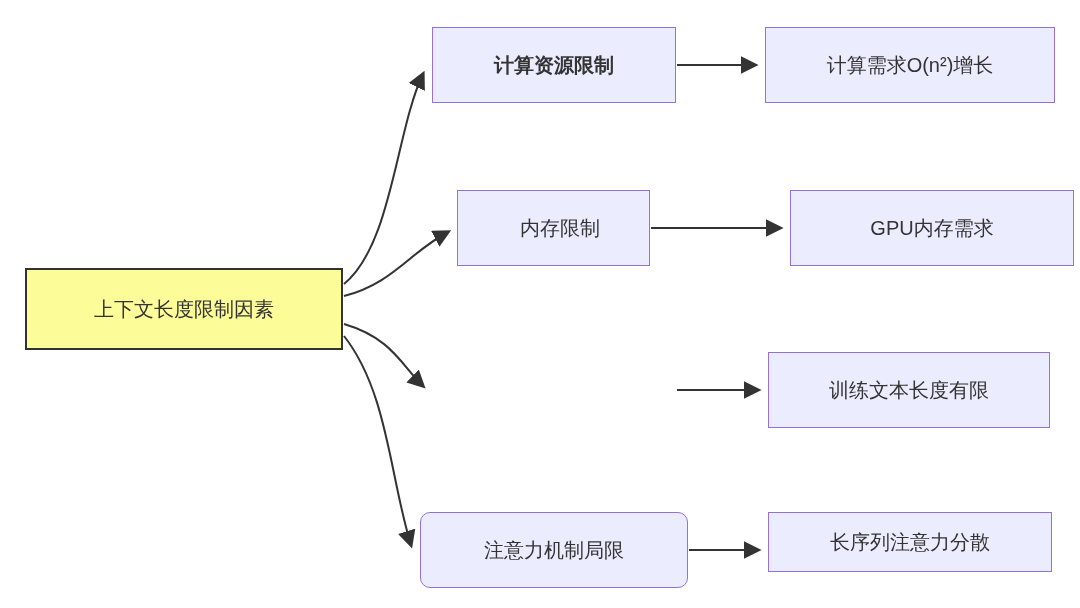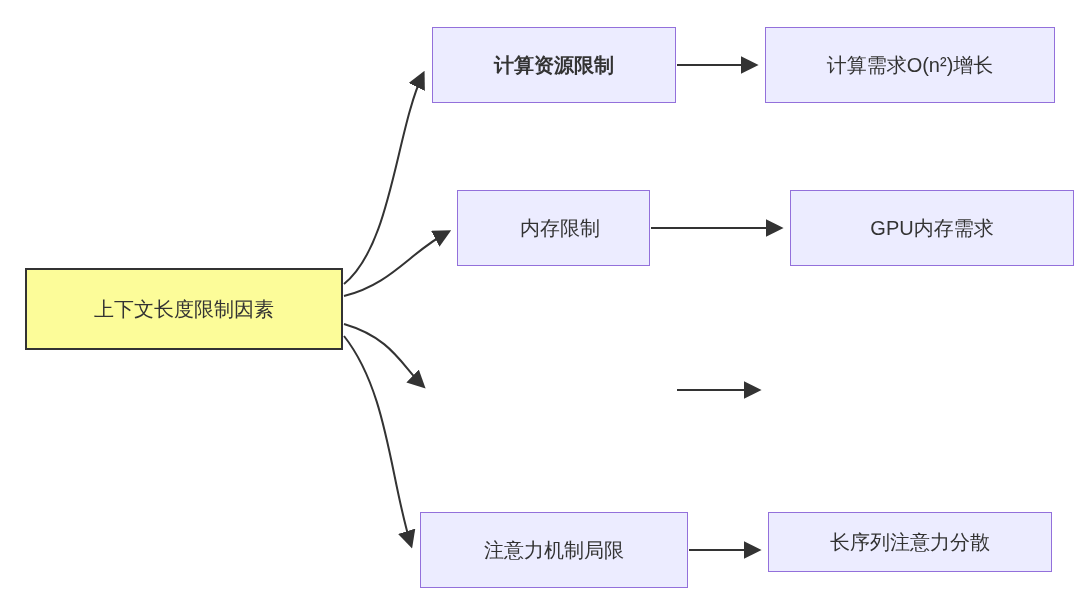--- a/index.html
+++ b/index.html
@@ -68,17 +68,18 @@
   </svg>
 
   <div class="node root" style="left:25px; top:268px; width:318px; height:82px;">上下文长度限制因素</div>
 
   <div class="node purple" style="left:432px; top:27px; width:244px; height:76px;font-weight:bold;">计算资源限制</div>
   <div class="node purple" style="left:765px; top:27px; width:290px; height:76px;">计算需求O(n²)增长</div>
 
   <div class="node purple" style="left:457px; top:190px; width:193px; height:76px;padding-left:13px;">内存限制</div>
   <div class="node purple" style="left:790px; top:190px; width:284px; height:76px;">GPU内存需求</div>
 
+  <div class="node purple" style="left:768px; top:352px; width:282px; height:76px;">训练文本长度有限</div>
 
-  <div class="node purple" style="left:420px; top:512px; width:268px; height:76px;">注意力机制局限</div>
+  <div class="node purple" style="left:420px; top:512px; width:268px; height:76px;border-radius:10px;">注意力机制局限</div>
   <div class="node purple" style="left:768px; top:512px; width:284px; height:60px;">长序列注意力分散</div>
 
 </div>
 
 </body></html>

